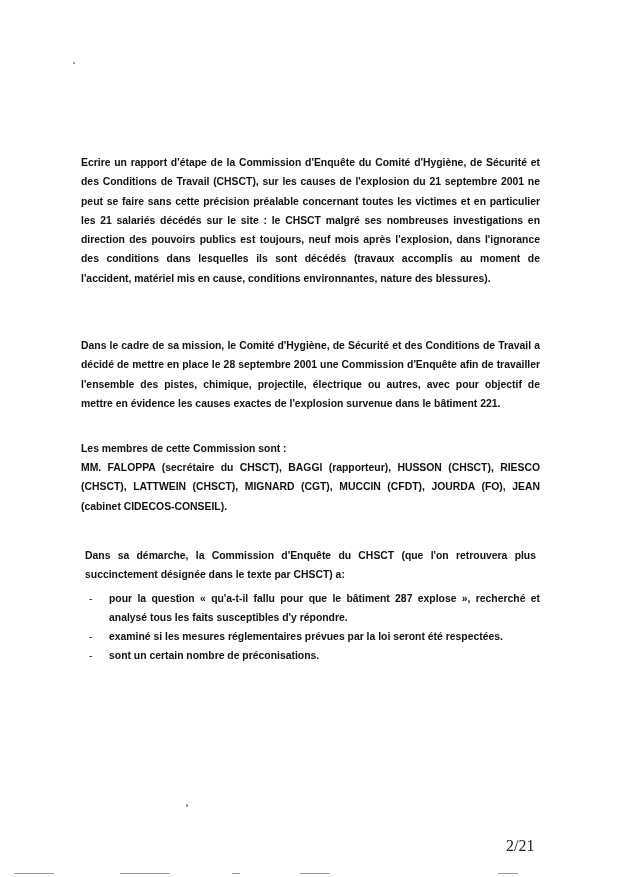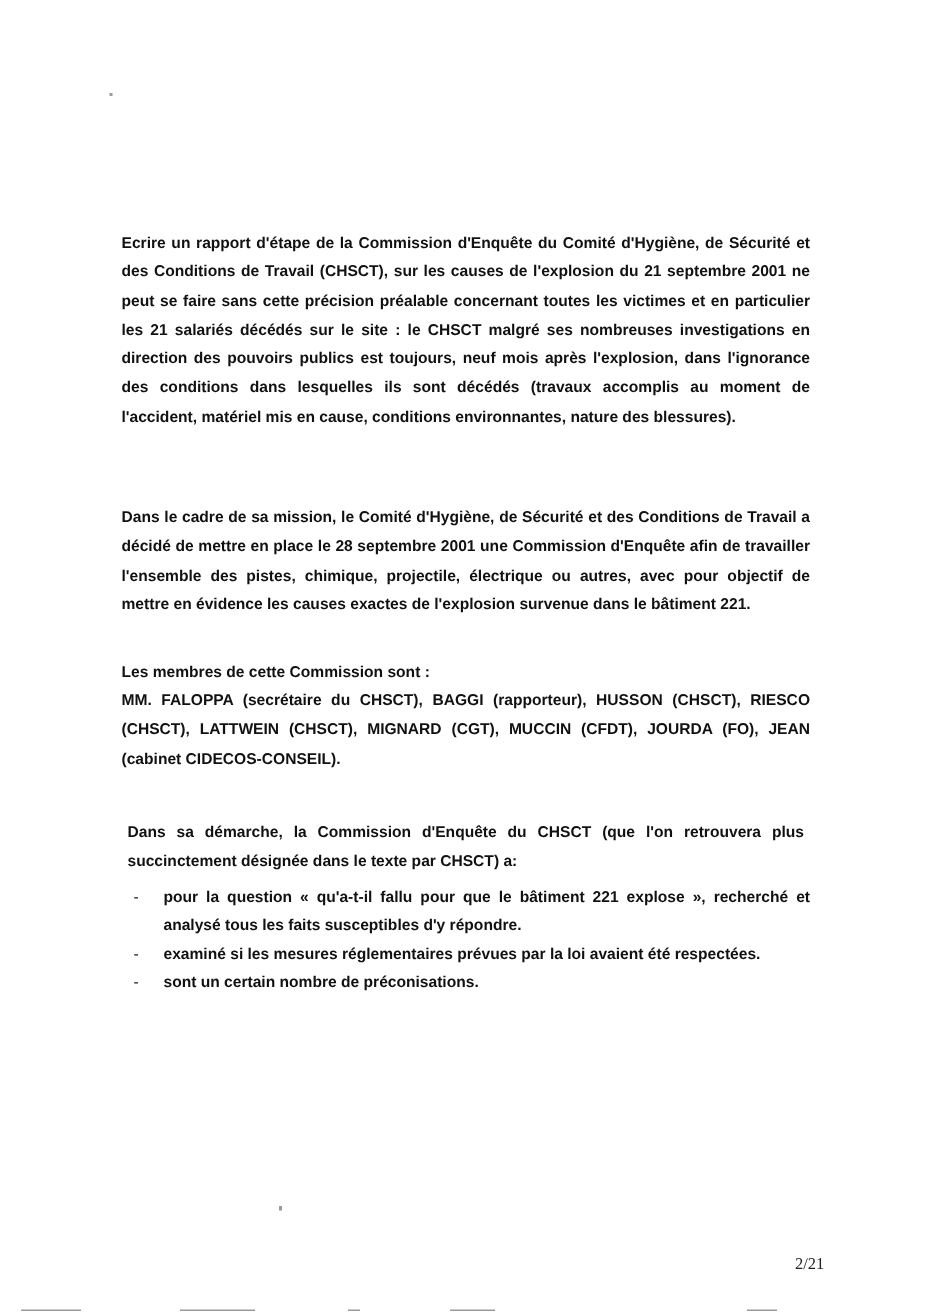--- a/index.html
+++ b/index.html
@@ -52,24 +52,24 @@
       text-align-last: left;
     }
     ul.bullets li .dash {
       position: absolute;
       left: 8px;
       top: 0;
       font-weight: normal;
     }
     .page-number {
       position: absolute;
-      left: 530px;
+      left: 506px;
       top: 837px;
       font-family: "Liberation Serif", "DejaVu Serif", serif;
-      font-size: 11px;
+      font-size: 16px;
       color: #222;
     }
     .speck {
       position: absolute;
       background: #9a9a9a;
       height: 1px;
     }
   </style>
 </head>
 <body>
@@ -81,25 +81,25 @@
   <p id="p2" class="para last-left">Dans le cadre de sa mission, le Comité d'Hygiène, de Sécurité et des Conditions de Travail a décidé de mettre en place le 28 septembre 2001 une Commission d'Enquête afin de travailler l'ensemble des pistes, chimique, projectile, électrique ou autres, avec pour objectif de mettre en évidence les causes exactes de l'explosion survenue dans le bâtiment 221.</p>
 
   <p id="p3-heading" class="para">Les membres de cette Commission sont :</p>
   <p id="p3-members" class="para last-left">MM. FALOPPA (secrétaire du CHSCT), BAGGI (rapporteur), HUSSON (CHSCT), RIESCO (CHSCT), LATTWEIN (CHSCT), MIGNARD (CGT), MUCCIN (CFDT), JOURDA (FO), JEAN (cabinet CIDECOS-CONSEIL).</p>
 
   <div id="p4" class="para">
     <p style="margin:4px; text-align:justify; text-align-last:left;">Dans sa démarche, la Commission d'Enquête du CHSCT (que l'on retrouvera plus succinctement désignée dans le texte par CHSCT) a:</p>
     <ul class="bullets">
       <li>
         <span class="dash">-</span>
-        <span>pour la question « qu'a-t-il fallu pour que le bâtiment 221 explose », recherché et analysé tous les faits susceptibles d'y répondre.</span>
+        <span>pour la question « qu'a-t-il fallu pour que le bâtiment 287 explose », recherché et analysé tous les faits susceptibles d'y répondre.</span>
       </li>
       <li>
         <span class="dash">-</span>
-        <span>examiné si les mesures réglementaires prévues par la loi avaient été respectées.</span>
+        <span>examiné si les mesures réglementaires prévues par la loi seront été respectées.</span>
       </li>
       <li>
         <span class="dash">-</span>
         <span>sont un certain nombre de préconisations.</span>
       </li>
     </ul>
   </div>
 
 
   <div class="page-number">2/21</div>

